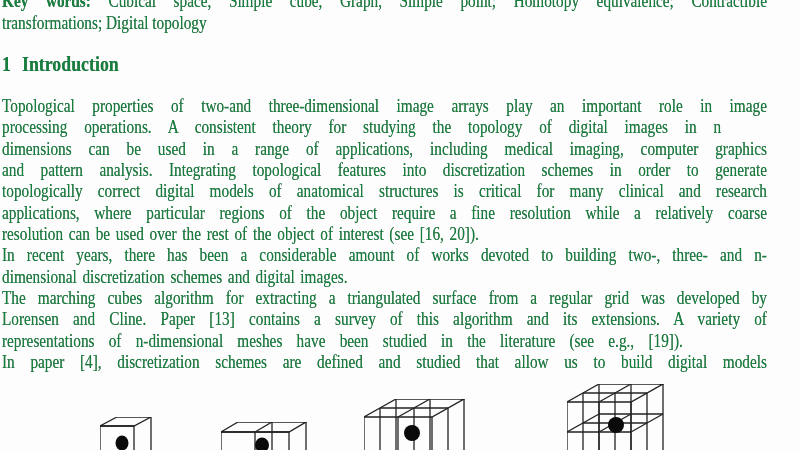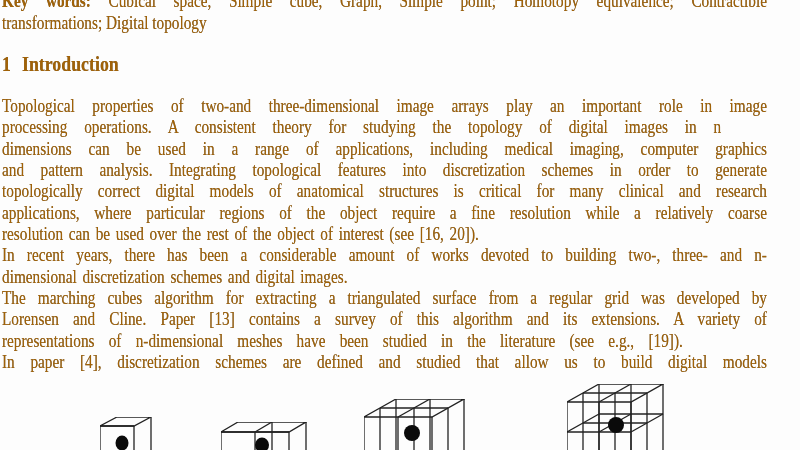--- a/index.html
+++ b/index.html
@@ -2,21 +2,21 @@
 <html><head>
 <meta charset="utf-8">
 <style>
   html,body{margin:0;padding:0;}
   .page{
     position:relative;
     width:800px;height:450px;
     background:#fdfdfd;
     overflow:hidden;
     font-family:"Liberation Serif", serif;
-    color:#a16207;
+    color:#15803d;
   }
   
   .textwrap{
     position:absolute;left:2px;top:-10px;
     width:901px;
     transform:scaleX(0.849);
     transform-origin:0 0;
     text-shadow:0 0 0.5px rgba(25,25,25,0.55);
   }
   .kw{font-size:18px;line-height:22px;}

